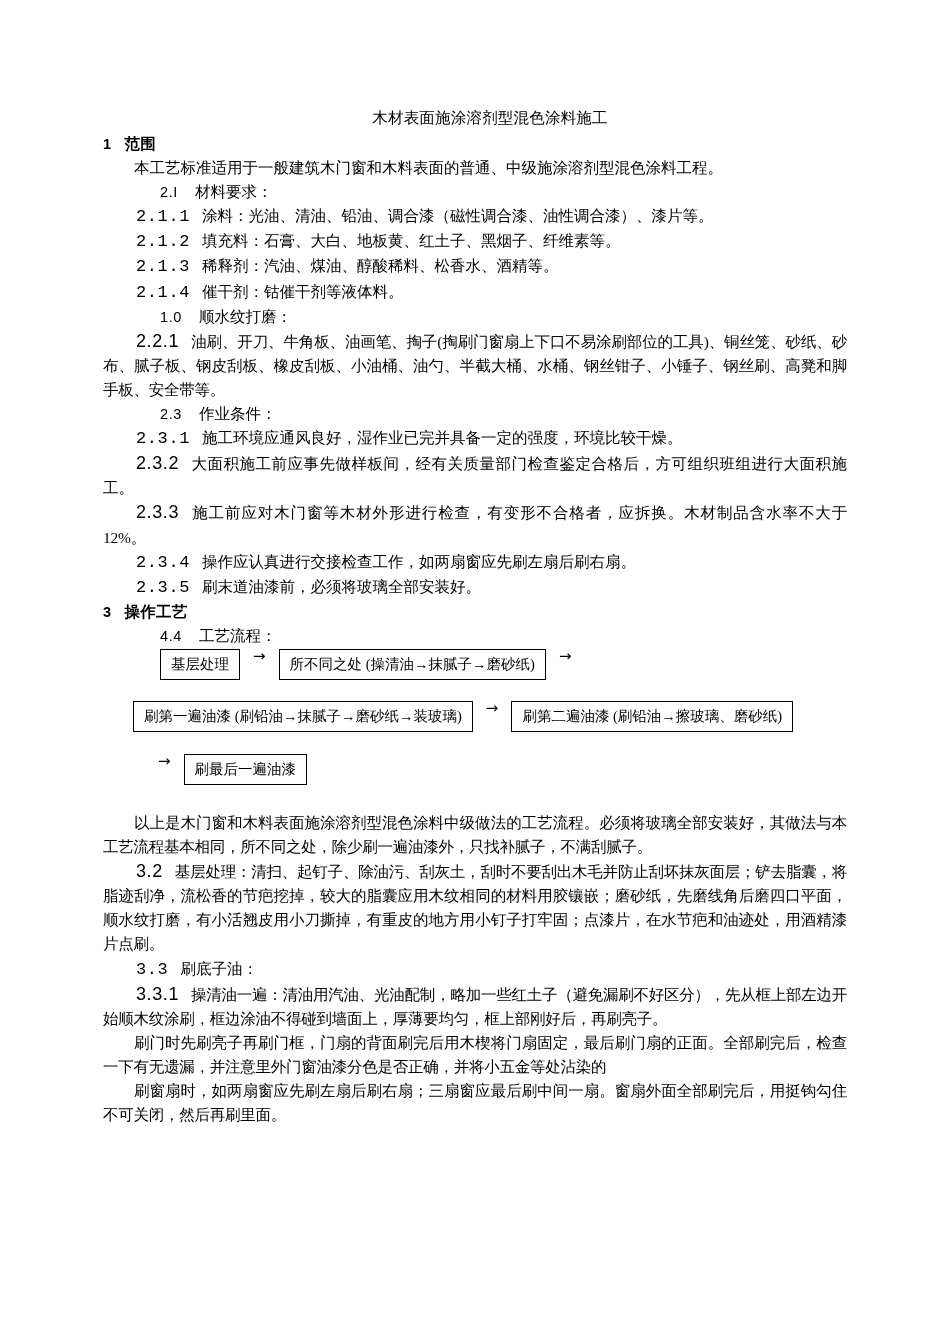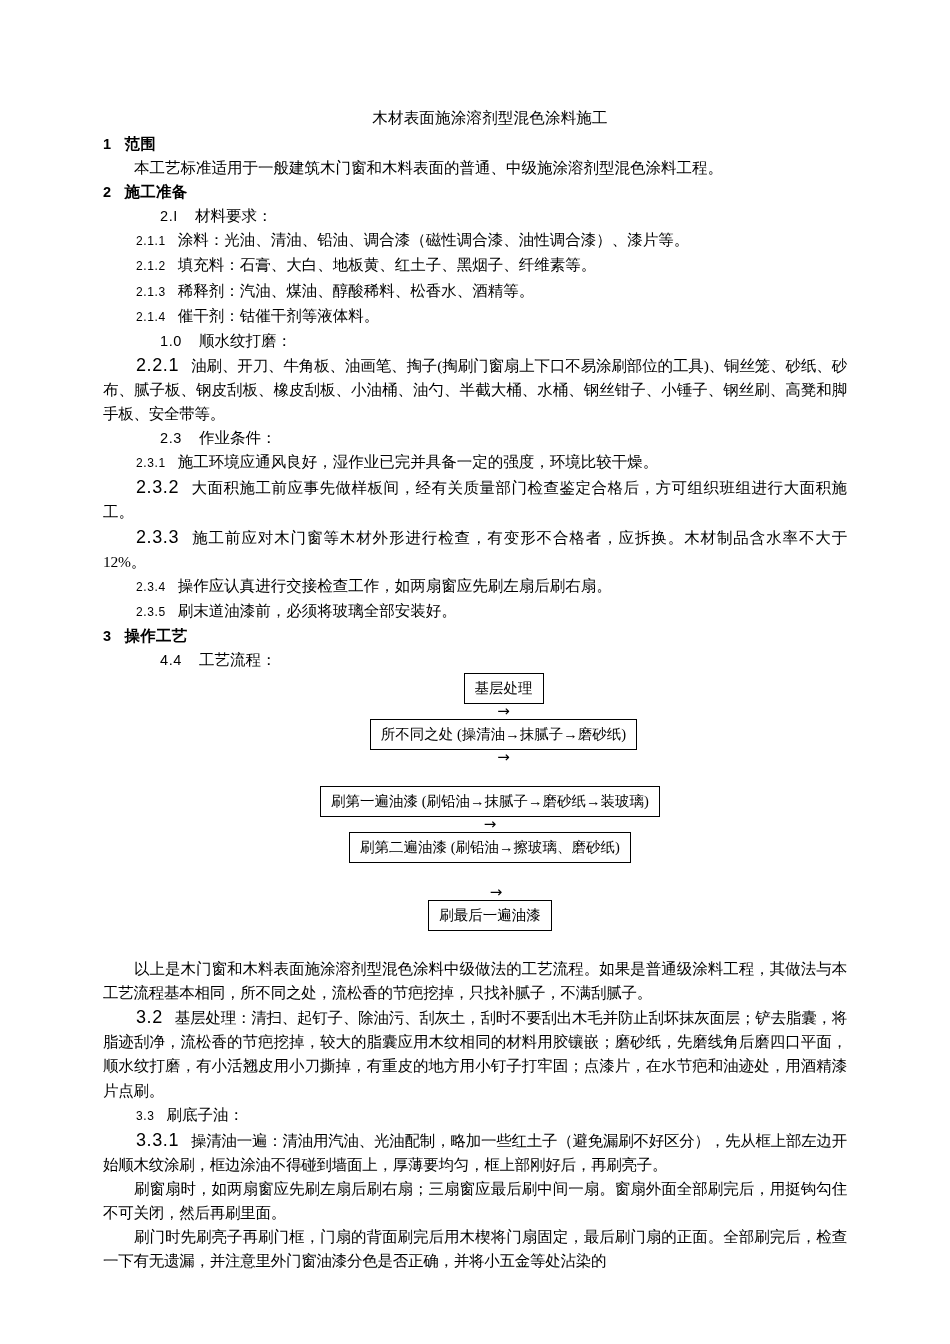--- a/index.html
+++ b/index.html
@@ -65,22 +65,22 @@
   .lvl2 { padding-left: 57px; text-indent: 0; }
   .lvl2 .num {
     font-family: "Liberation Sans", sans-serif;
     font-size: 14.5px;
     letter-spacing: 0.6px;
   }
   .lvl2 .gap { display: inline-block; width: 17px; }
 
   .lvl3 { padding-left: 33px; text-indent: 0; }
   .lvl3 .num {
-    font-family: Liberation Sans, sans-serif;
-    font-size: 12px;
+    font-family: Liberation Mono, monospace;
+    font-size: 17px;
     letter-spacing: 0.6px;
   }
   .lvl3 .gap { display: inline-block; width: 12px; }
 
   .lvl3-wrap { padding-left: 0; text-indent: 33px; }
   .lvl3-wrap .num {
     font-family: "Liberation Sans", sans-serif;
     font-size: 18px;
     letter-spacing: 0.6px;
   }
@@ -90,23 +90,21 @@
 
   .tight { letter-spacing: -0.25px; }
 
   
   .flow {
     position: relative;
     margin: 0;
   }
   .flow-row {
     display: flex;
-    align-items: center;
-    margin: 0;
-    flex-direction: column;
+    margin: 0;
   }
   .flow-row.r1 { padding-left: 57px; margin-top: 1px; }
   .flow-row.r2 { padding-left: 30px; margin-top: 21px; }
   .flow-row.r3 { padding-left: 30px; margin-top: 22px; }
 
   .fbox {
     border: 1.4px solid #000;
     font-size: 14.5px;
     line-height: 18px;
     padding: 5px 10px 6px 10px;
@@ -129,21 +127,20 @@
 <body>
 
 <div class="page">
   <div class="content">
 
     <div class="doc-title">木材表面施涂溶剂型混色涂料施工</div>
 
     <p class="h1"><span class="num">1</span><span class="gap"></span><span>范围</span></p>
     <p class="body-indent">本工艺标准适用于一般建筑木门窗和木料表面的普通、中级施涂溶剂型混色涂料工程。</p>
 
-    <p class="h1"><span class="num">2</span><span class="gap"></span><span>施工准备</span></p>
 
     <p class="lvl2"><span class="num">2.I</span><span class="gap"></span><span>材料要求：</span></p>
 
     <p class="lvl3"><span class="num">2.1.1</span><span class="gap"></span><span>涂料：光油、清油、铅油、调合漆（磁性调合漆、油性调合漆）、漆片等。</span></p>
     <p class="lvl3"><span class="num">2.1.2</span><span class="gap"></span><span>填充料：石膏、大白、地板黄、红土子、黑烟子、纤维素等。</span></p>
     <p class="lvl3"><span class="num">2.1.3</span><span class="gap"></span><span>稀释剂：汽油、煤油、醇酸稀料、松香水、酒精等。</span></p>
     <p class="lvl3"><span class="num">2.1.4</span><span class="gap"></span><span>催干剂：钴催干剂等液体料。</span></p>
 
     <p class="lvl2"><span class="num">1.0</span><span class="gap"></span><span>顺水纹打磨：</span></p>
 
@@ -178,26 +175,26 @@
 
       <div class="flow-row r3">
         <span class="farrow lead">→</span>
         <div class="fbox">刷最后一遍油漆</div>
       </div>
 
     </div>
 
     <div class="spacer-26"></div>
 
-    <p class="body-indent tight">以上是木门窗和木料表面施涂溶剂型混色涂料中级做法的工艺流程。如果是普通级涂料工程，其做法与本工艺流程基本相同，所不同之处，流松香的节疤挖掉，只找补腻子，不满刮腻子。</p>
+    <p class="body-indent tight">以上是木门窗和木料表面施涂溶剂型混色涂料中级做法的工艺流程。必须将玻璃全部安装好，其做法与本工艺流程基本相同，所不同之处，除少刷一遍油漆外，只找补腻子，不满刮腻子。</p>
 
     <p class="lvl3-wrap tight"><span class="num">3.2</span><span class="gap"></span><span>基层处理：清扫、起钉子、除油污、刮灰土，刮时不要刮出木毛并防止刮坏抹灰面层；铲去脂囊，将脂迹刮净，流松香的节疤挖掉，较大的脂囊应用木纹相同的材料用胶镶嵌；磨砂纸，先磨线角后磨四口平面，顺水纹打磨，有小活翘皮用小刀撕掉，有重皮的地方用小钉子打牢固；点漆片，在水节疤和油迹处，用酒精漆片点刷。</span></p>
 
     <p class="lvl3"><span class="num">3.3</span><span class="gap"></span><span>刷底子油：</span></p>
 
     <p class="lvl3-wrap tight"><span class="num">3.3.1</span><span class="gap"></span><span>操清油一遍：清油用汽油、光油配制，略加一些红土子（避免漏刷不好区分），先从框上部左边开始顺木纹涂刷，框边涂油不得碰到墙面上，厚薄要均匀，框上部刚好后，再刷亮子。</span></p>
 
+    <p class="body-indent tight">刷门时先刷亮子再刷门框，门扇的背面刷完后用木楔将门扇固定，最后刷门扇的正面。全部刷完后，检查一下有无遗漏，并注意里外门窗油漆分色是否正确，并将小五金等处沾染的</p>
+
     <p class="body-indent tight">刷窗扇时，如两扇窗应先刷左扇后刷右扇；三扇窗应最后刷中间一扇。窗扇外面全部刷完后，用挺钩勾住不可关闭，然后再刷里面。</p>
-
-    <p class="body-indent tight">刷门时先刷亮子再刷门框，门扇的背面刷完后用木楔将门扇固定，最后刷门扇的正面。全部刷完后，检查一下有无遗漏，并注意里外门窗油漆分色是否正确，并将小五金等处沾染的</p>
 
   </div>
 </div>
 
 </body></html>

